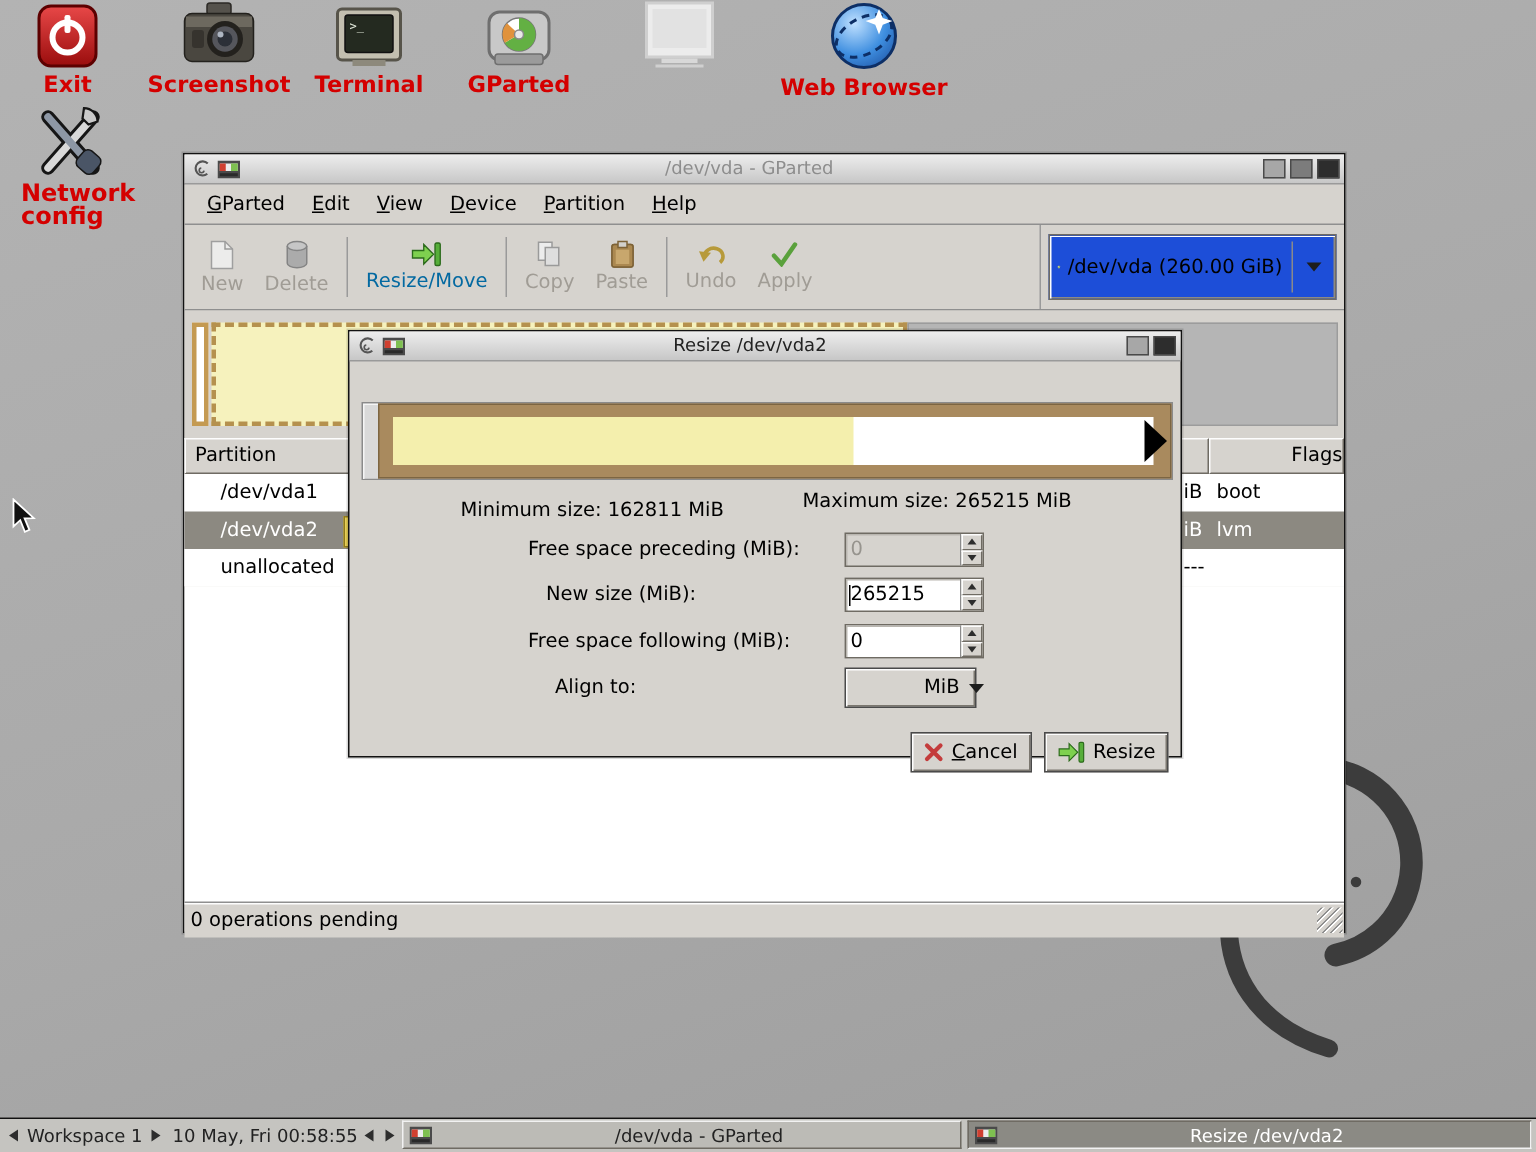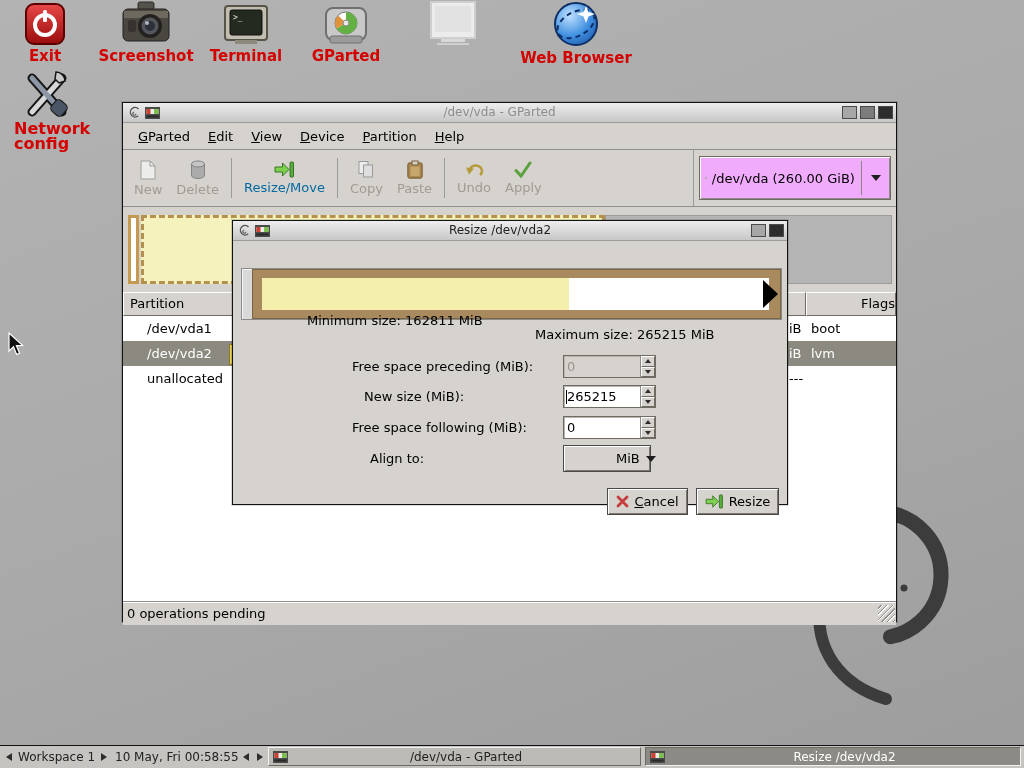--- a/index.html
+++ b/index.html
@@ -29,21 +29,21 @@
   .mitem{padding:3px 9px;}
   .toolbar{height:56px;display:flex;align-items:stretch;background:#d6d3ce;border-bottom:1px solid #8f8f8f;
     padding-left:4px;position:relative;}
   .tool{display:flex;flex-direction:column;align-items:center;justify-content:center;
     padding:0 7px;font-size:13px;gap:2px;text-align:right;}
   .tool.off{color:#a09c95;}
   .tool.on{color:#0369a1;}
   .tsep{width:1px;background:#9a9a9a;margin:8px 5px;}
   .devicebox{position:absolute;right:0;top:0;bottom:0;width:202px;border-left:1px solid #9a9a9a;
     display:flex;align-items:center;justify-content:center;}
-  .device{height:44px;width:192px;background:#f0abfc;border:1px solid #6f6b63;
+  .device{height:44px;width:192px;background:#1d4ed8;border:1px solid #6f6b63;
     box-shadow:inset 1px 1px 0 #fdfdfd,inset -1px -1px 0 #8d8a83;
     display:flex;align-items:center;gap:5px;padding:0 5px;font-size:13px;box-sizing:border-box;}
   .device .dlab{flex:1;white-space:nowrap;}
   .vline{width:1px;align-self:stretch;background:#8a8a8a;margin:4px 1px;}
   .tri-down{width:0;height:0;border-left:5px solid transparent;border-right:5px solid transparent;border-top:6px solid #1d1d1d;margin:0 4px;}
   
   .visual{height:85px;position:relative;background:#d6d3ce;}
   .seg{position:absolute;top:8px;height:69px;box-sizing:border-box;}
   .seg.p1{left:5px;width:11px;background:#fff;border:3px solid #c49a52;}
   .seg.p2{left:18px;width:464px;background:#f6f2bd;border:3px dashed #b5914e;}
@@ -377,21 +377,21 @@
     <div class="dbody">
       <div class="rwidget">
         <div class="rw-grip"></div>
         <div class="rw-brown"></div>
         <div class="rw-inner">
           <div class="rw-used"></div>
         </div>
         <div class="rw-arrow"></div>
       </div>
 
-      <span class="dl" style="left:74px;top:72px;">Minimum size: 162811 MiB</span>
+      <span class="dl" style="left:74px;top:92px;">Minimum size: 162811 MiB</span>
       <span class="dl" style="left:302px;top:86px;">Maximum size: 265215 MiB</span>
 
       <span class="dl" style="left:119px;top:118px;">Free space preceding (MiB):</span>
       <div class="spin dis" style="top:114px;">
         <input readonly="" value="0" style="">
         <div class="sbtns">
           <div class="sb">
               <div class="tu"></div>
             </div>
           <div class="sb">

